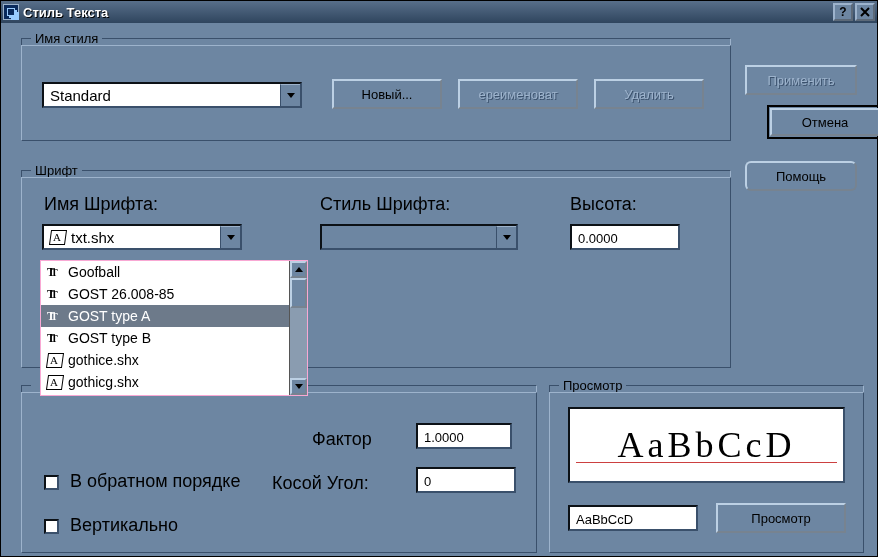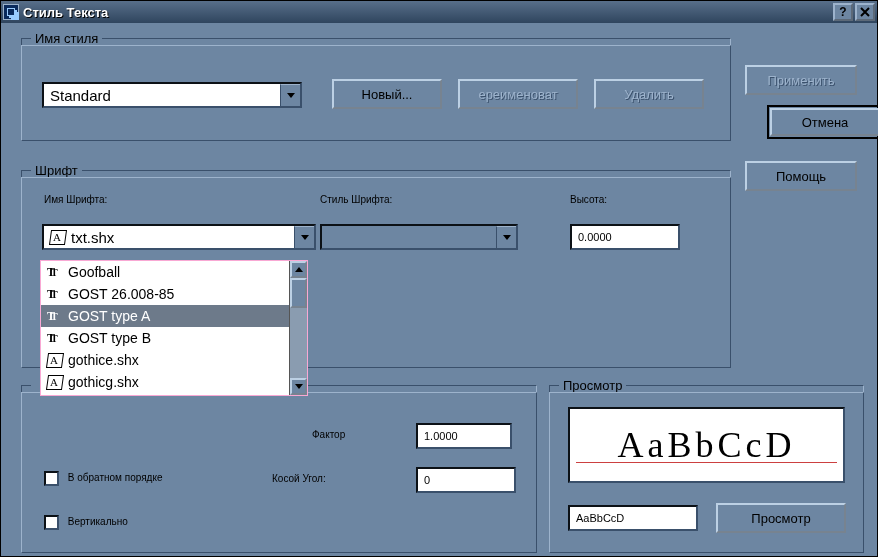--- a/index.html
+++ b/index.html
@@ -83,21 +83,21 @@
   legend {
     padding: 0 4px;
     font-size: 13px;
     background: #6d86a2;
   }
   .groupbox-name   { top:  8px; left: 18px; width: 710px; height: 110px; }
   .groupbox-font   { top: 140px; left: 18px; width: 710px; height: 205px; }
   .groupbox-effects{ top: 355px; left: 18px; width: 516px; height: 175px; }
   .groupbox-preview{ top: 355px; left: 546px; width: 315px; height: 175px; }
 
-  .label { font-size: 10px; position: absolute; text-align: right; }
+  .label { font-size: 18px; position: absolute; text-align: right; }
   .btn {
     height: 30px;
     background: #6d86a2;
     border: 2px outset #bcd0e4;
     font-size: 13px;
     display: inline-flex;
     align-items: center;
     justify-content: center;
     padding: 0 4px;
   }
@@ -130,23 +130,23 @@
     width:0;height:0;
     border-left:4px solid transparent;
     border-right:4px solid transparent;
     border-top:5px solid #000;
   }
   .textbox {
     border: 2px inset #3a506b;
     background: #fff;
     height: 26px;
     padding: 2px 6px;
-    font-size: 11px;
+    font-size: 13px;
     display:flex;
-    align-items:center;
+    align-items:flex-end;
   }
 
   .dropdown-list {
     position: absolute;
     background: #fff;
     border: 1px solid #f9a8d4;
     font-size: 14px;
   }
   .dropdown-list .row {
     display:flex;
@@ -243,31 +243,31 @@
     </fieldset>
 
     <div class="btn disabled" style="position:absolute; top:42px; left:744px; width:112px;">
         <span>Применить</span>
       </div>
     <div class="thick-border" style="position:absolute; top:82px; left:742px; width:116px; height:34px;">
       <div class="thick-inner">
           <span>Отмена</span>
         </div>
     </div>
-    <div class="btn" style="position:absolute; top:138px; left:744px; width:112px;">
+    <div class="btn" style="position:absolute; top:138px; left:744px; width:112px;border-radius:6px;">
         <span>Помощь</span>
       </div>
 
     <fieldset class="groupbox-font">
       <legend>Шрифт</legend>
       <span class="label" style="left:22px; top:16px;">Имя Шрифта:</span>
       <span class="label" style="left:298px; top:16px;">Стиль Шрифта:</span>
       <span class="label" style="left:548px; top:16px;">Высота:</span>
 
-      <div class="combo" style="position:absolute; left:20px; top:46px; width:274px;">
+      <div class="combo" style="position:absolute; left:20px; top:46px; width:200px;">
         <span class="text">
           <span class="ico shx"></span>
           <span style="margin-left:6px;">txt.shx</span>
         </span>
         <span class="arrow"></span>
       </div>
 
       <div class="combo" style="position:absolute; left:298px; top:46px; width:198px; background:#6d86a2;">
         <span class="text" style="background:#6d86a2;"></span>
         <span class="arrow"></span>

